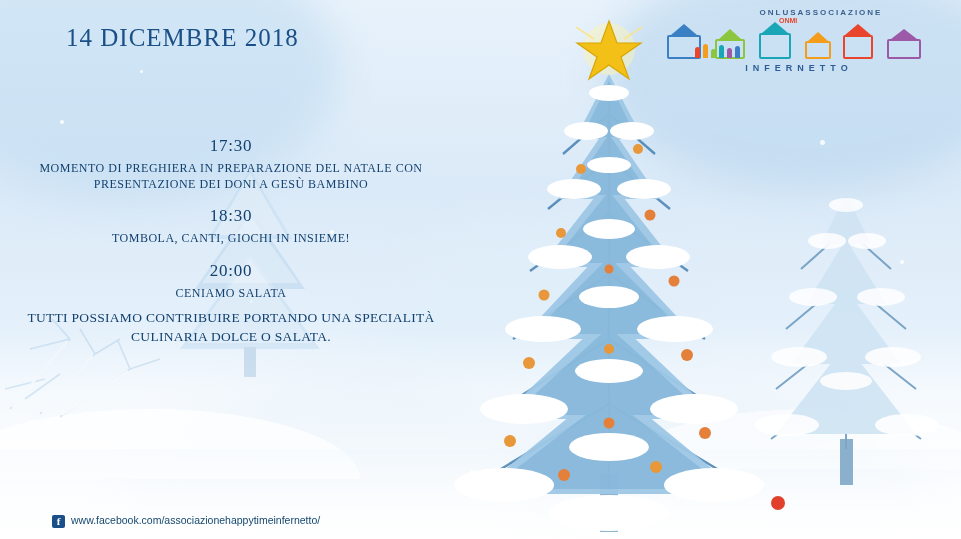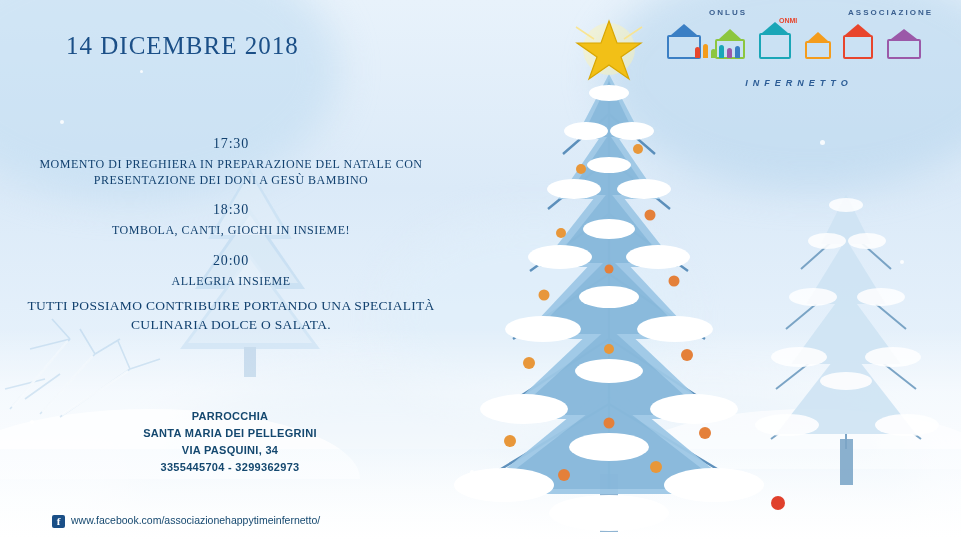--- a/index.html
+++ b/index.html
@@ -59,29 +59,29 @@
   .main-title {
     font-family: "Liberation Serif", serif;
     font-size: 35px; letter-spacing: 1.5px;
     color: #1b4f87; font-weight: bold;
     line-height: 1.15;
   }
   .sub-title {
     font-family: "Liberation Serif", serif;
     font-size: 25px; letter-spacing: 1px;
     color: #1b4f87; text-align: center;
-    margin-top: 16px;
+    margin-top: 8px;
   }
 
   
   .program {
     position: absolute; left: 16px; top: 136px; width: 430px;
     text-align: center; color: #12416f; z-index: 6;
   }
-  .p-time { font-size: 14px; letter-spacing: .8px; margin-bottom: 4px; }
+  .p-time { font-size: 17px; letter-spacing: .8px; margin-bottom: 4px; }
   .p-desc { font-size: 12px; letter-spacing: .5px; line-height: 1.35; }
   .p-gap { height: 14px; }
   .p-note { font-size: 13.5px; letter-spacing: .3px; line-height: 1.4; margin-top: 8px; }
 
   
   .parish {
     position: absolute; left: 30px; top: 408px; width: 400px;
     text-align: center; z-index: 6;
     font-family: "Liberation Sans", sans-serif;
     font-size: 11px; font-weight: bold; color: #14486f;
@@ -101,21 +101,21 @@
     font-size: 11px; line-height: 13px; text-align: center;
     border-radius: 2px;
   }
 
   
   .logo {
     position: absolute; right: 22px; top: 8px; width: 280px; z-index: 8;
     text-align: center;
   }
   .logo-top {
-    display: flex; justify-content: space-between; align-items: flex-end;
+    display: flex; justify-content: center; align-items: flex-end;
     font-family: "Liberation Sans", sans-serif;
     font-size: 8px; letter-spacing: 2px; color: #3a5f8f; font-weight: bold;
     padding: 0 6px 2px 6px;
     margin-left: 44px;
   }
   .logo-houses { position: relative; height: 40px; }
   .house { position: absolute; bottom: 0; }
   .house .body { width: 100%; height: 100%; border: 2px solid; border-radius: 2px; }
   .house .roof {
     position: absolute; left: 50%; transform: translateX(-50%);
@@ -124,22 +124,21 @@
   }
   .happy-word {
     font-family: "Liberation Sans", sans-serif;
     font-weight: bold; font-size: 39px; letter-spacing: -1px;
     line-height: 1; margin-top: -2px;
   }
   .happy-word span { display: inline-block; }
   .logo-infernetto {
     font-family: "Liberation Sans", sans-serif;
     font-size: 9px; letter-spacing: 5px; color: #2d5d96; font-weight: bold;
-    margin-top: 19px;
-    font-style: italic;
+    margin-top: 4px;
   }
   .people { position: absolute; bottom: 1px; left: 36px; display: flex; gap: 3px; align-items: flex-end; }
   .person { width: 5px; border-radius: 3px 3px 0 0; }
 
   
   #tree {
     position: absolute; left: 398px; bottom: 0px; width: 420px; height: 520px; z-index: 5;
   }
   #tree2 {
     position: absolute; right: 10px; bottom: 50px; width: 210px; height: 320px; z-index: 4; opacity: .9;
@@ -329,30 +328,24 @@
   </div>
 
   <div class="program">
     <div class="p-time">17:30</div>
     <div class="p-desc">MOMENTO DI PREGHIERA IN PREPARAZIONE DEL NATALE CON PRESENTAZIONE DEI DONI A GESÙ BAMBINO</div>
     <div class="p-gap"></div>
     <div class="p-time">18:30</div>
     <div class="p-desc">TOMBOLA, CANTI, GIOCHI IN INSIEME!</div>
     <div class="p-gap"></div>
     <div class="p-time">20:00</div>
-    <div class="p-desc">ALLEGRIA INSIEME</div>
+    <div class="p-desc">CENIAMO SALATA</div>
     <div class="p-note">TUTTI POSSIAMO CONTRIBUIRE PORTANDO UNA SPECIALITÀ CULINARIA DOLCE O SALATA.</div>
   </div>
 
-  <div class="parish">
-    <div>PARROCCHIA</div>
-    <div>SANTA MARIA DEI PELLEGRINI</div>
-    <div>VIA PASQUINI, 34</div>
-    <div>3355445704 - 3299362973</div>
-  </div>
 
   <div class="footer">
     <div class="fb-row">
       <span class="fb-icon">f</span>
       <span>www.facebook.com/associazionehappytimeinfernetto/</span>
     </div>
   </div>
 
   <div class="logo">
     <div class="logo-top">

